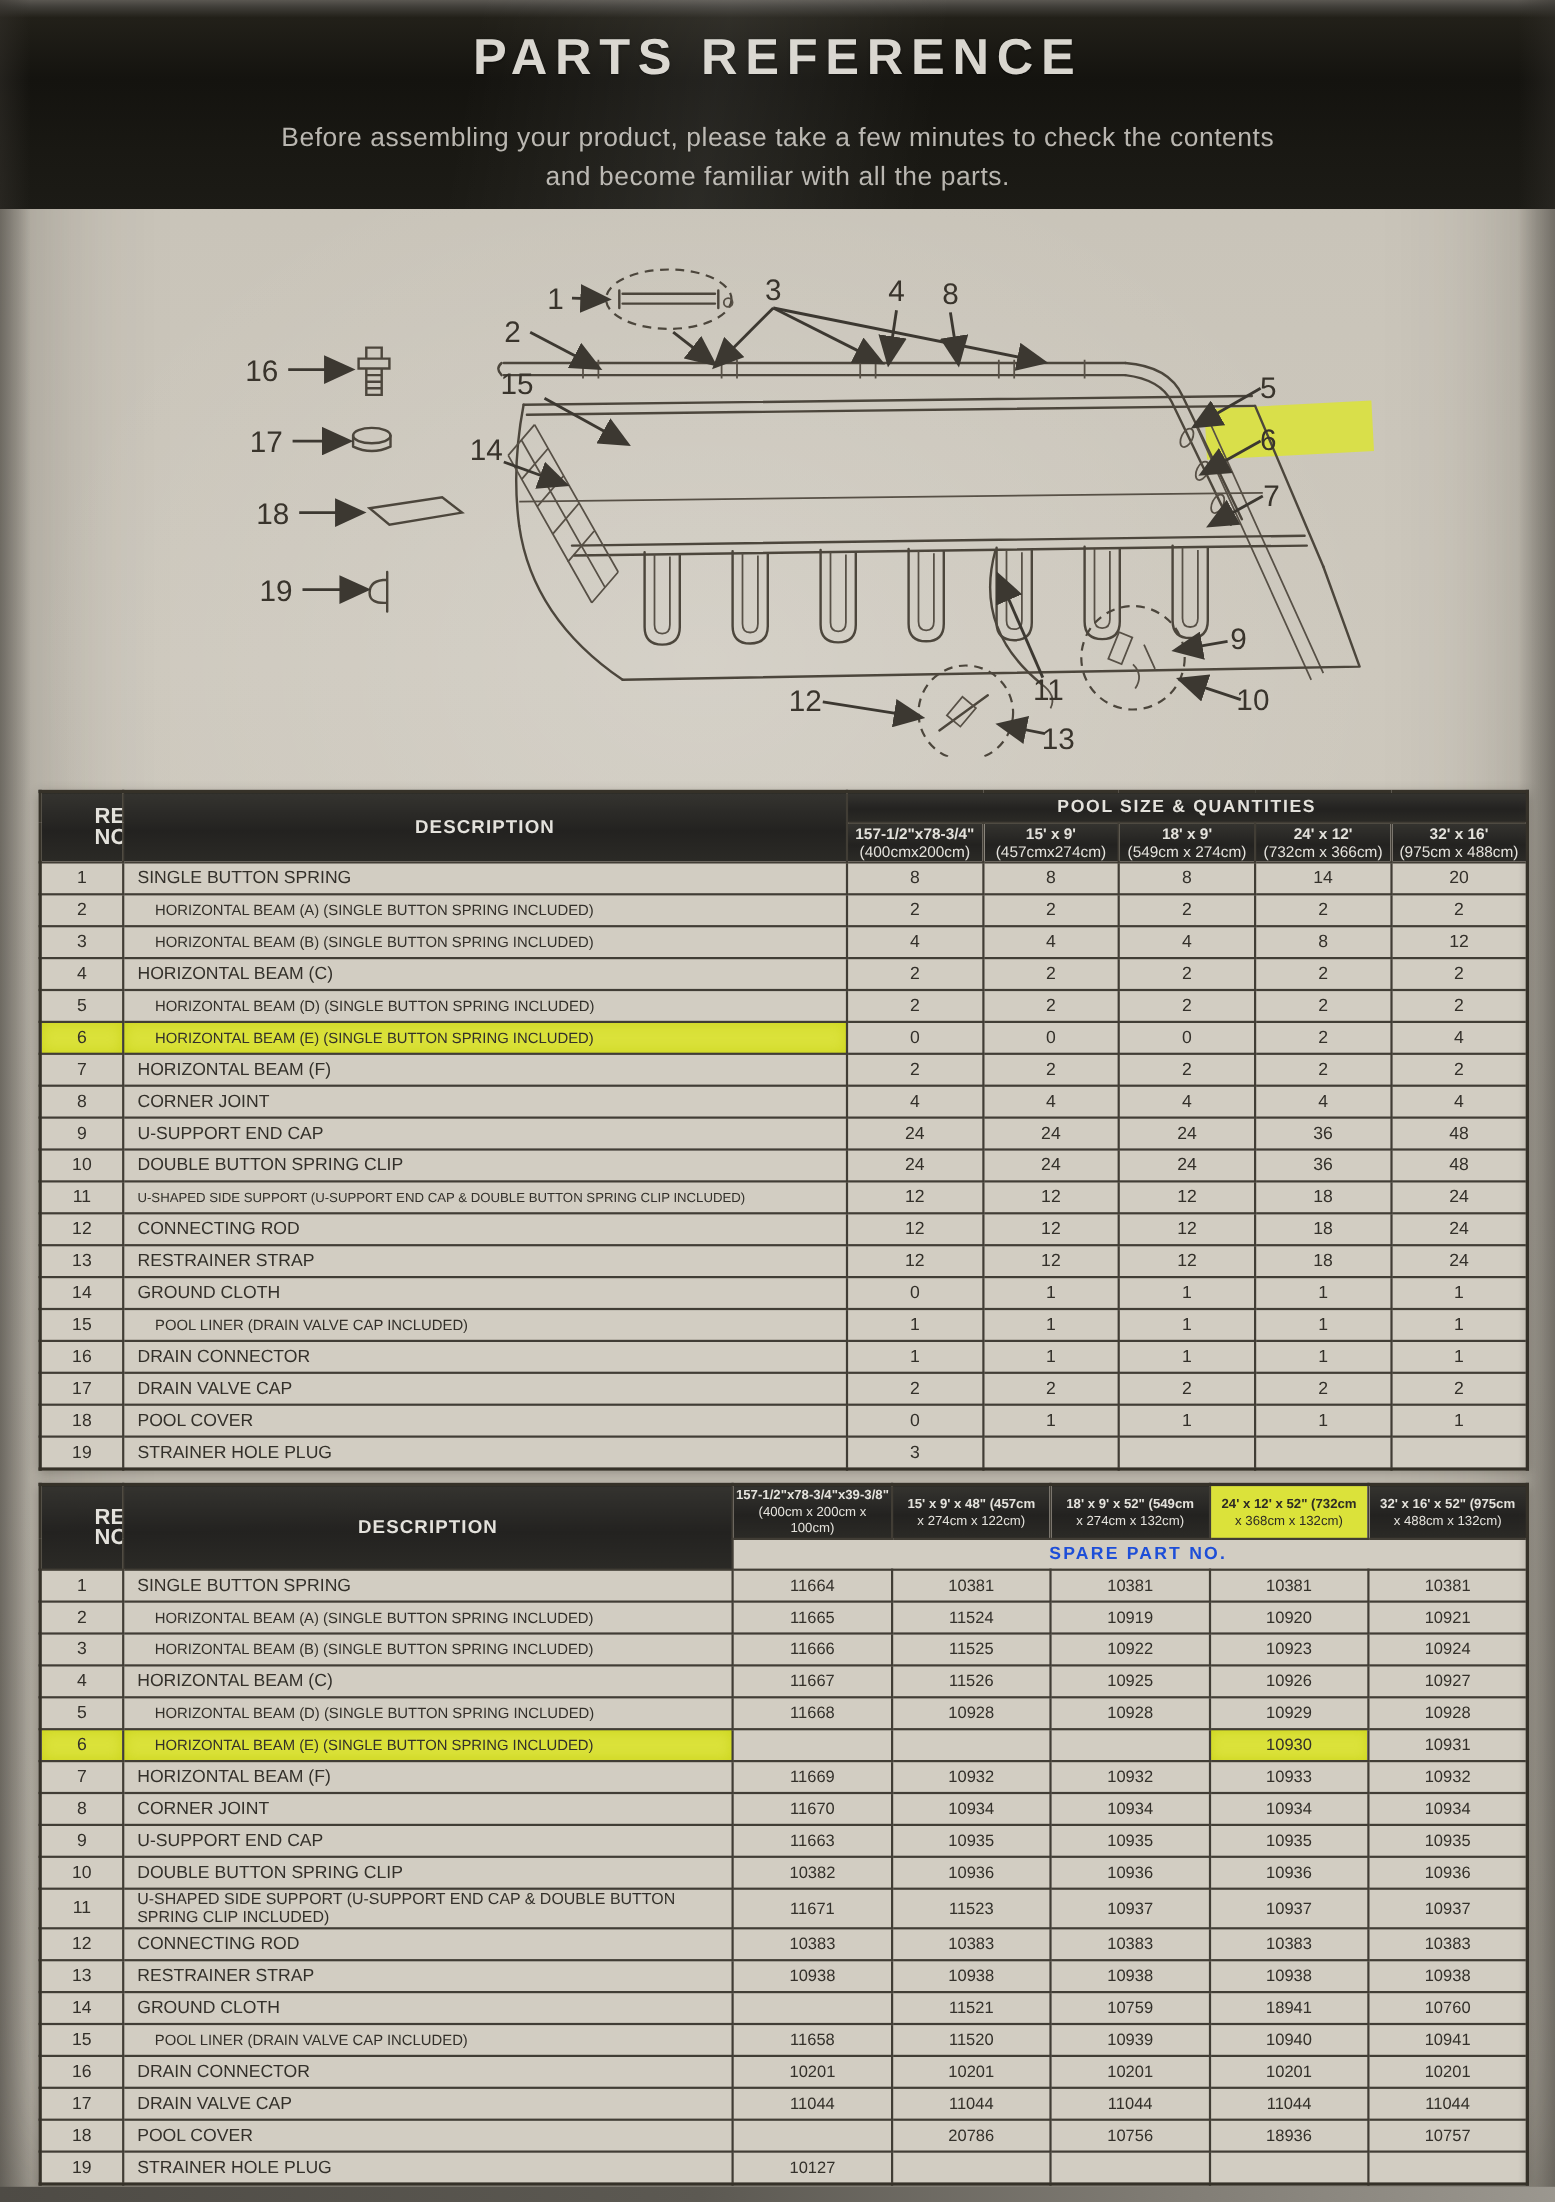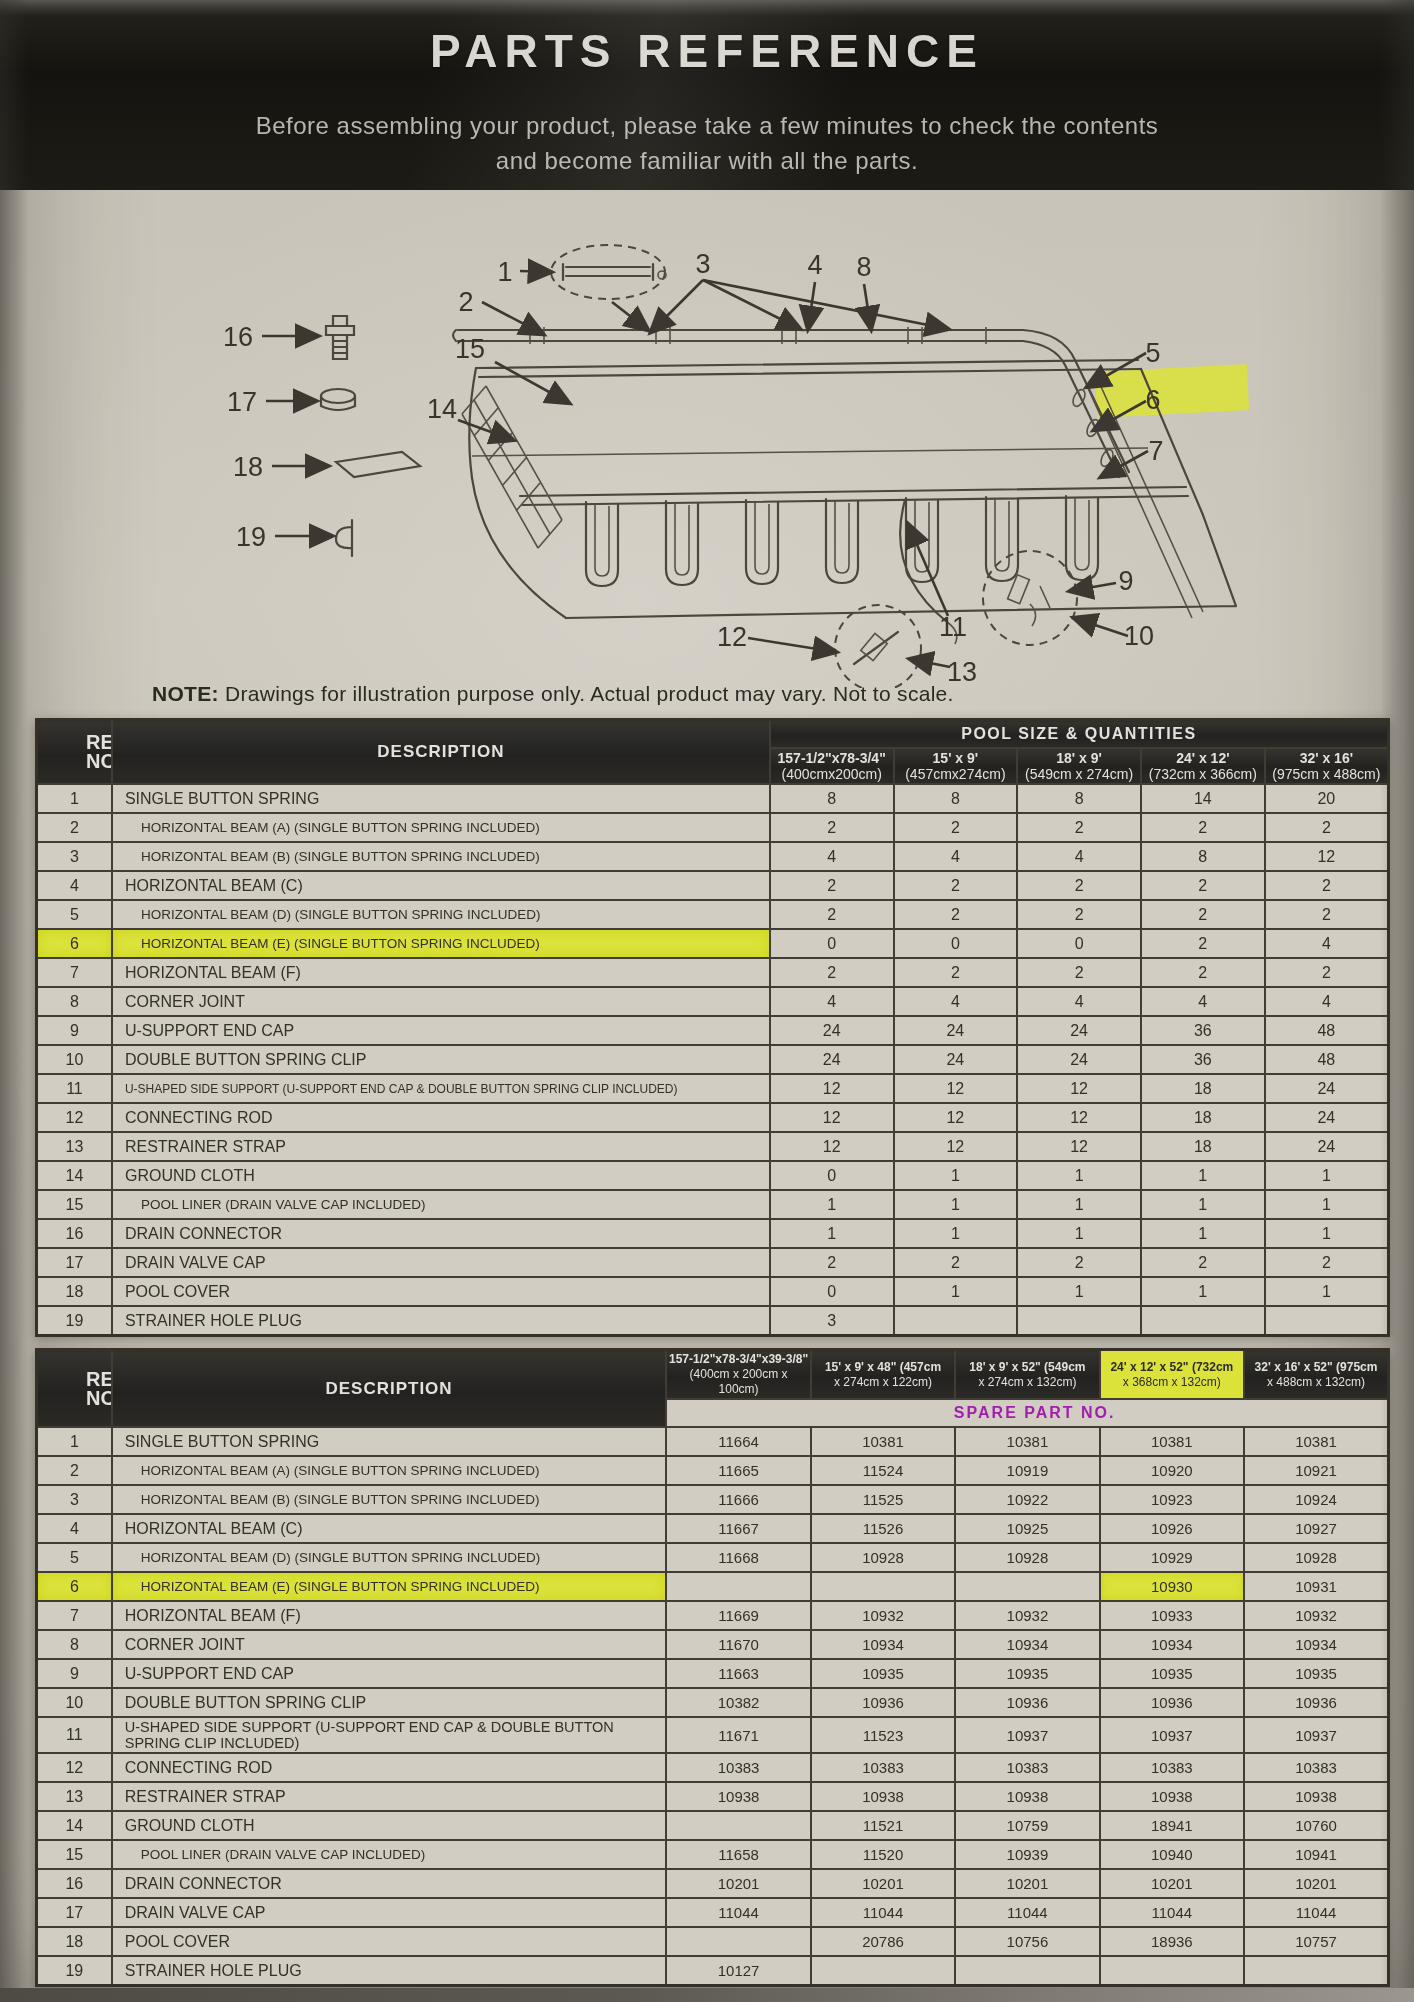--- a/index.html
+++ b/index.html
@@ -43,21 +43,21 @@
   th,td{border:2px solid #413d35;color:#33302a;overflow:hidden;}
   table{border:3px solid #353128;}
   th.dk{background:linear-gradient(180deg,#34332f,#232220 55%,#2b2a26);color:#e4e2dc;font-weight:bold;}
   .group{font-size:16px;letter-spacing:1.5px;height:24px;}
   .refh{font-size:20px;line-height:19px;padding-left:48px;}
   .desch{font-size:17px;letter-spacing:1px;}
   .szh div{text-align:center;}
   .szl1{font-size:14px;font-weight:bold;}
   .szl2{font-size:14px;font-weight:normal;}
   .t2 .szl1,.t2 .szl2{font-size:12px;line-height:15px;}
-  .group2{background:transparent;color:#a21caf;font-size:16px;font-weight:bold;letter-spacing:2px;height:24px;padding-left:16px;}
+  .group2{background:transparent;color:#1d4ed8;font-size:16px;font-weight:bold;letter-spacing:2px;height:24px;padding-left:16px;}
   td{height:25px;}
   td.ref{text-align:center;font-size:16px;}
   td.desc{padding-left:12px;font-size:16px;white-space:nowrap;}
   td.desc.sm{font-size:13.5px;padding-left:28px;}
   td.desc.xs{font-size:12px;}
   td.desc.wrap{font-size:14.5px;white-space:normal;line-height:16px;}
   td.val{text-align:center;font-size:16px;}
   .t2 td.val{font-size:15px;}
   tr.hl td.ref, tr.hl td.desc{background:var(--highlight);box-shadow:inset 0 0 12px rgba(190,200,0,.55);}
   td.hlc{background:var(--highlight);box-shadow:inset 0 0 10px rgba(190,200,0,.55);}
@@ -189,24 +189,20 @@
       <text class="dl" x="962" y="491">13</text>
       <text class="dl" x="442" y="228">14</text>
       <text class="dl" x="470" y="168">15</text>
       <text class="dl" x="238" y="156">16</text>
       <text class="dl" x="242" y="221">17</text>
       <text class="dl" x="248" y="286">18</text>
       <text class="dl" x="251" y="356">19</text>
     </svg>
   </div>
 
-  <div class="note">
-    <b>NOTE:</b>
-    <span>Drawings for illustration purpose only. Actual product may vary. Not to scale.</span>
-  </div>
 
   <table class="t1">
     <colgroup>
         <col style="width:75px">
         <col style="width:654px">
         <col span="5" style="width:123px">
       </colgroup>
     <thead>
       <tr>
         <th class="dk refh" rowspan="2">

